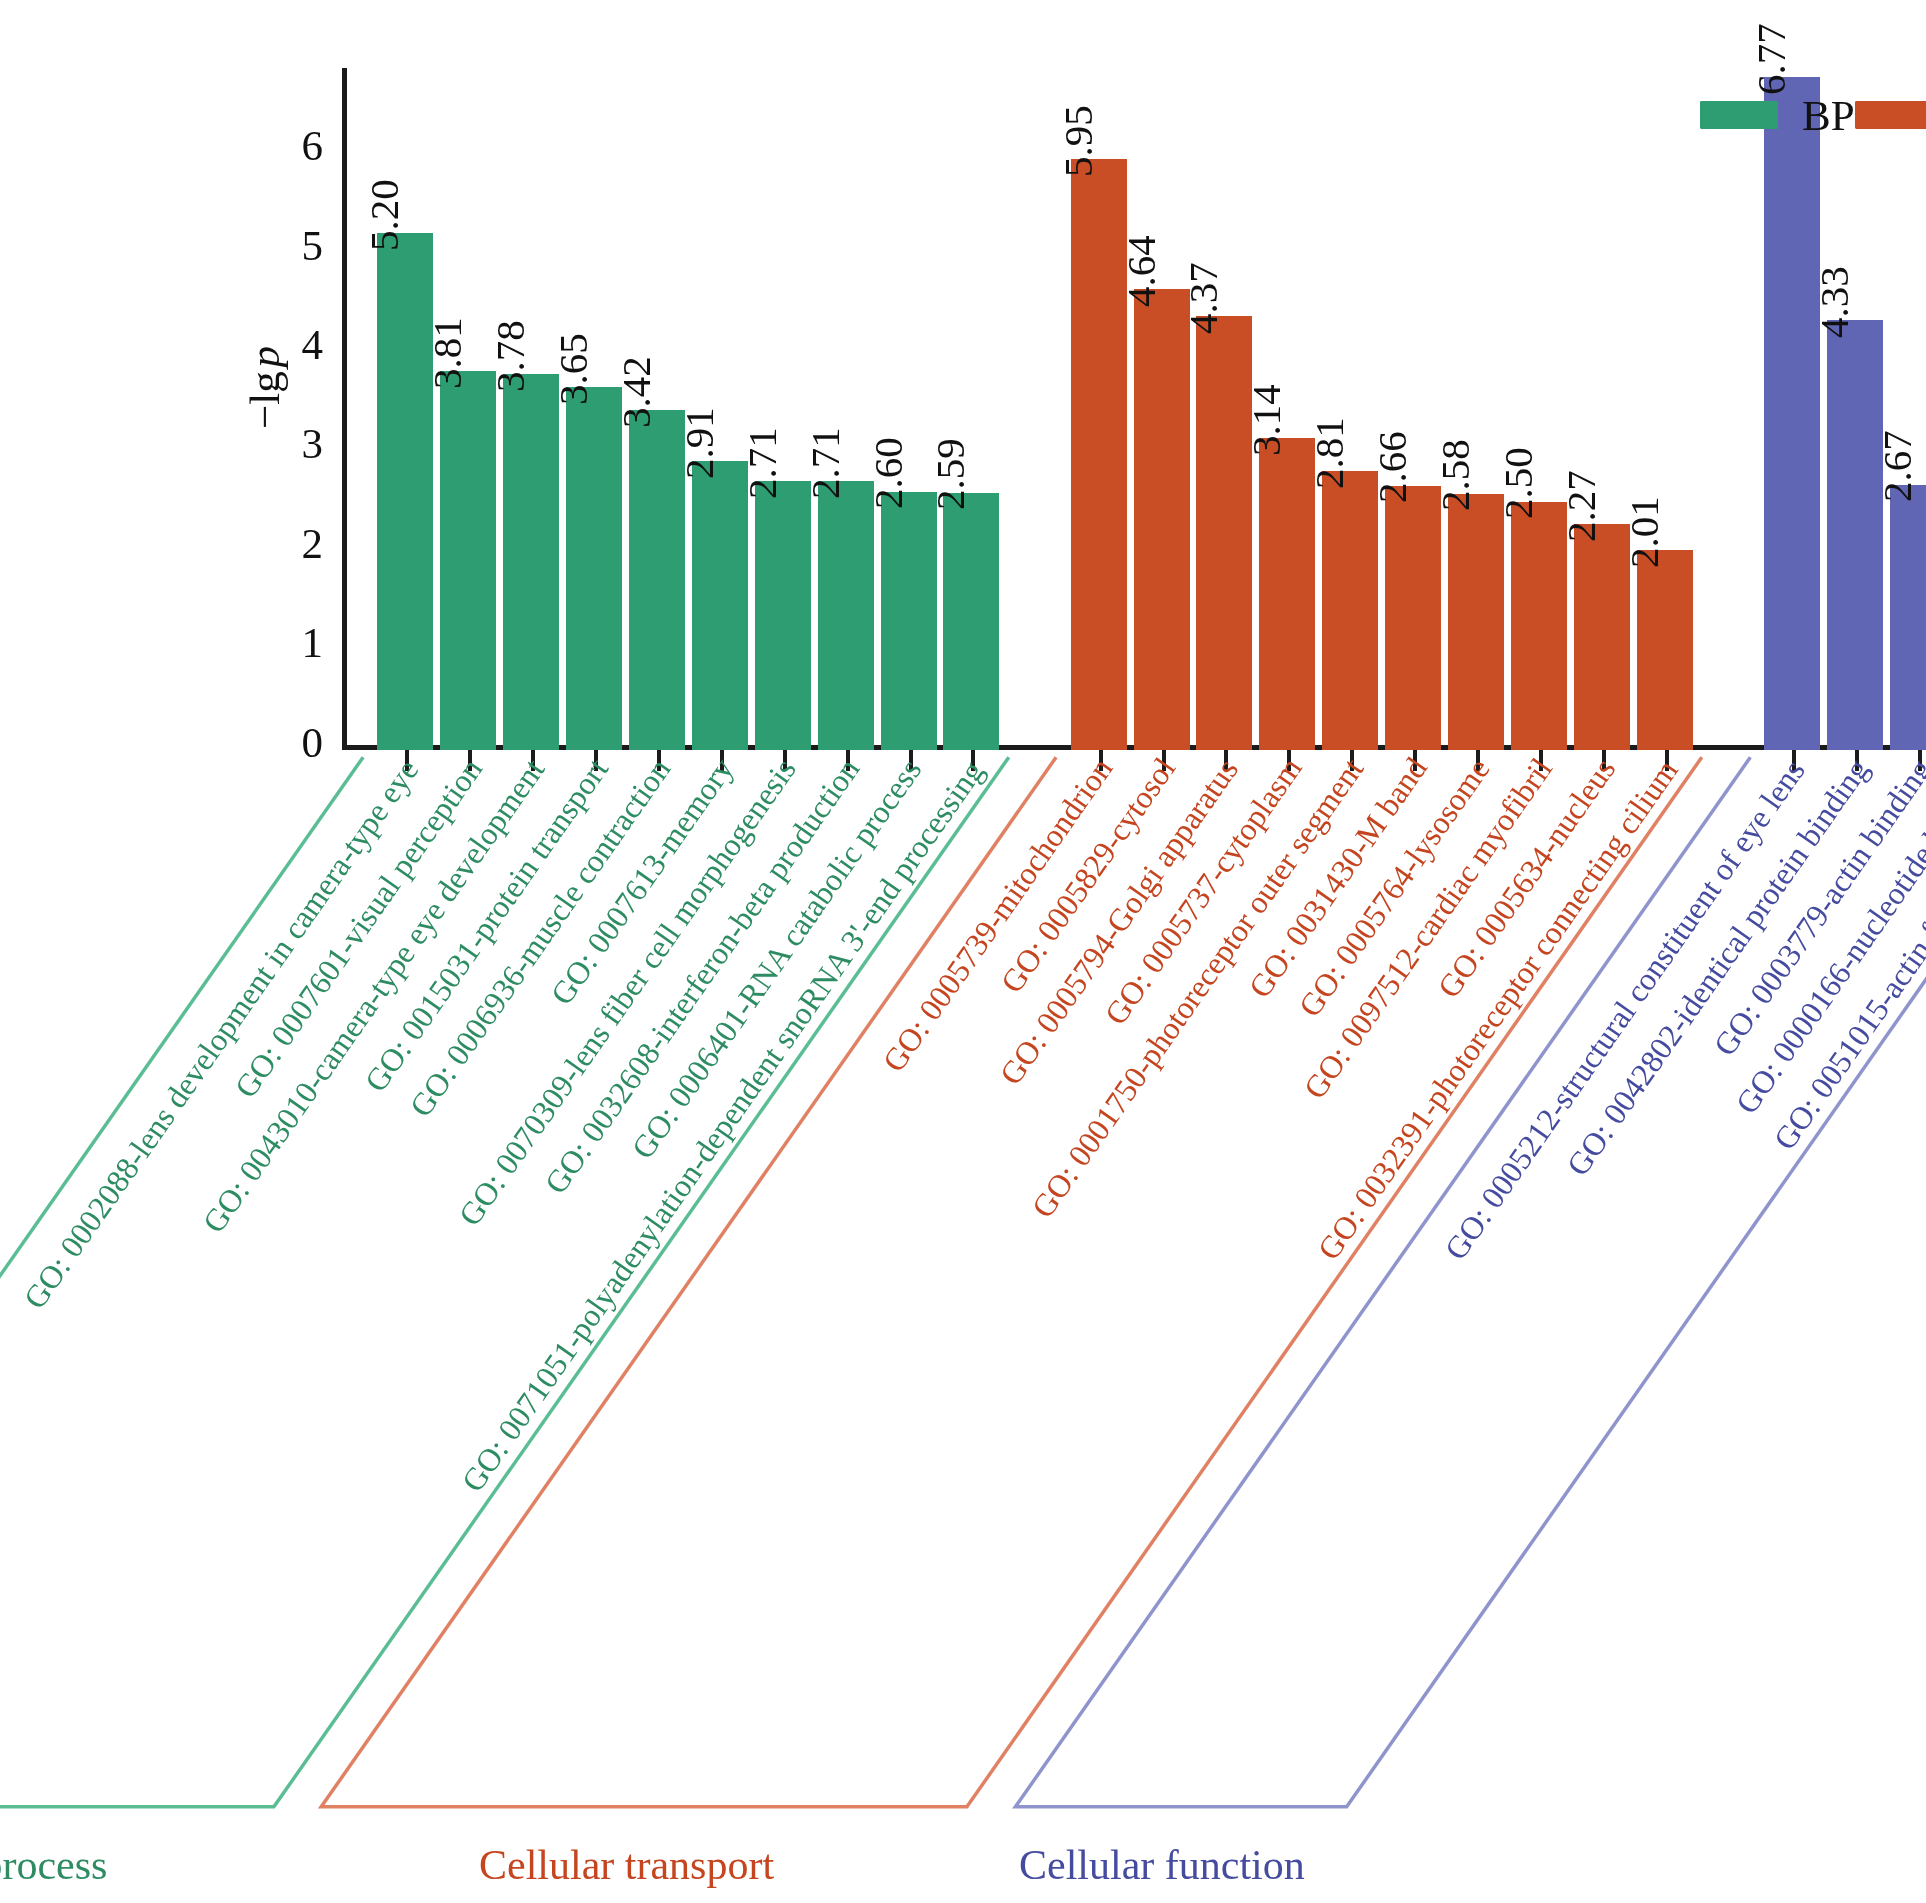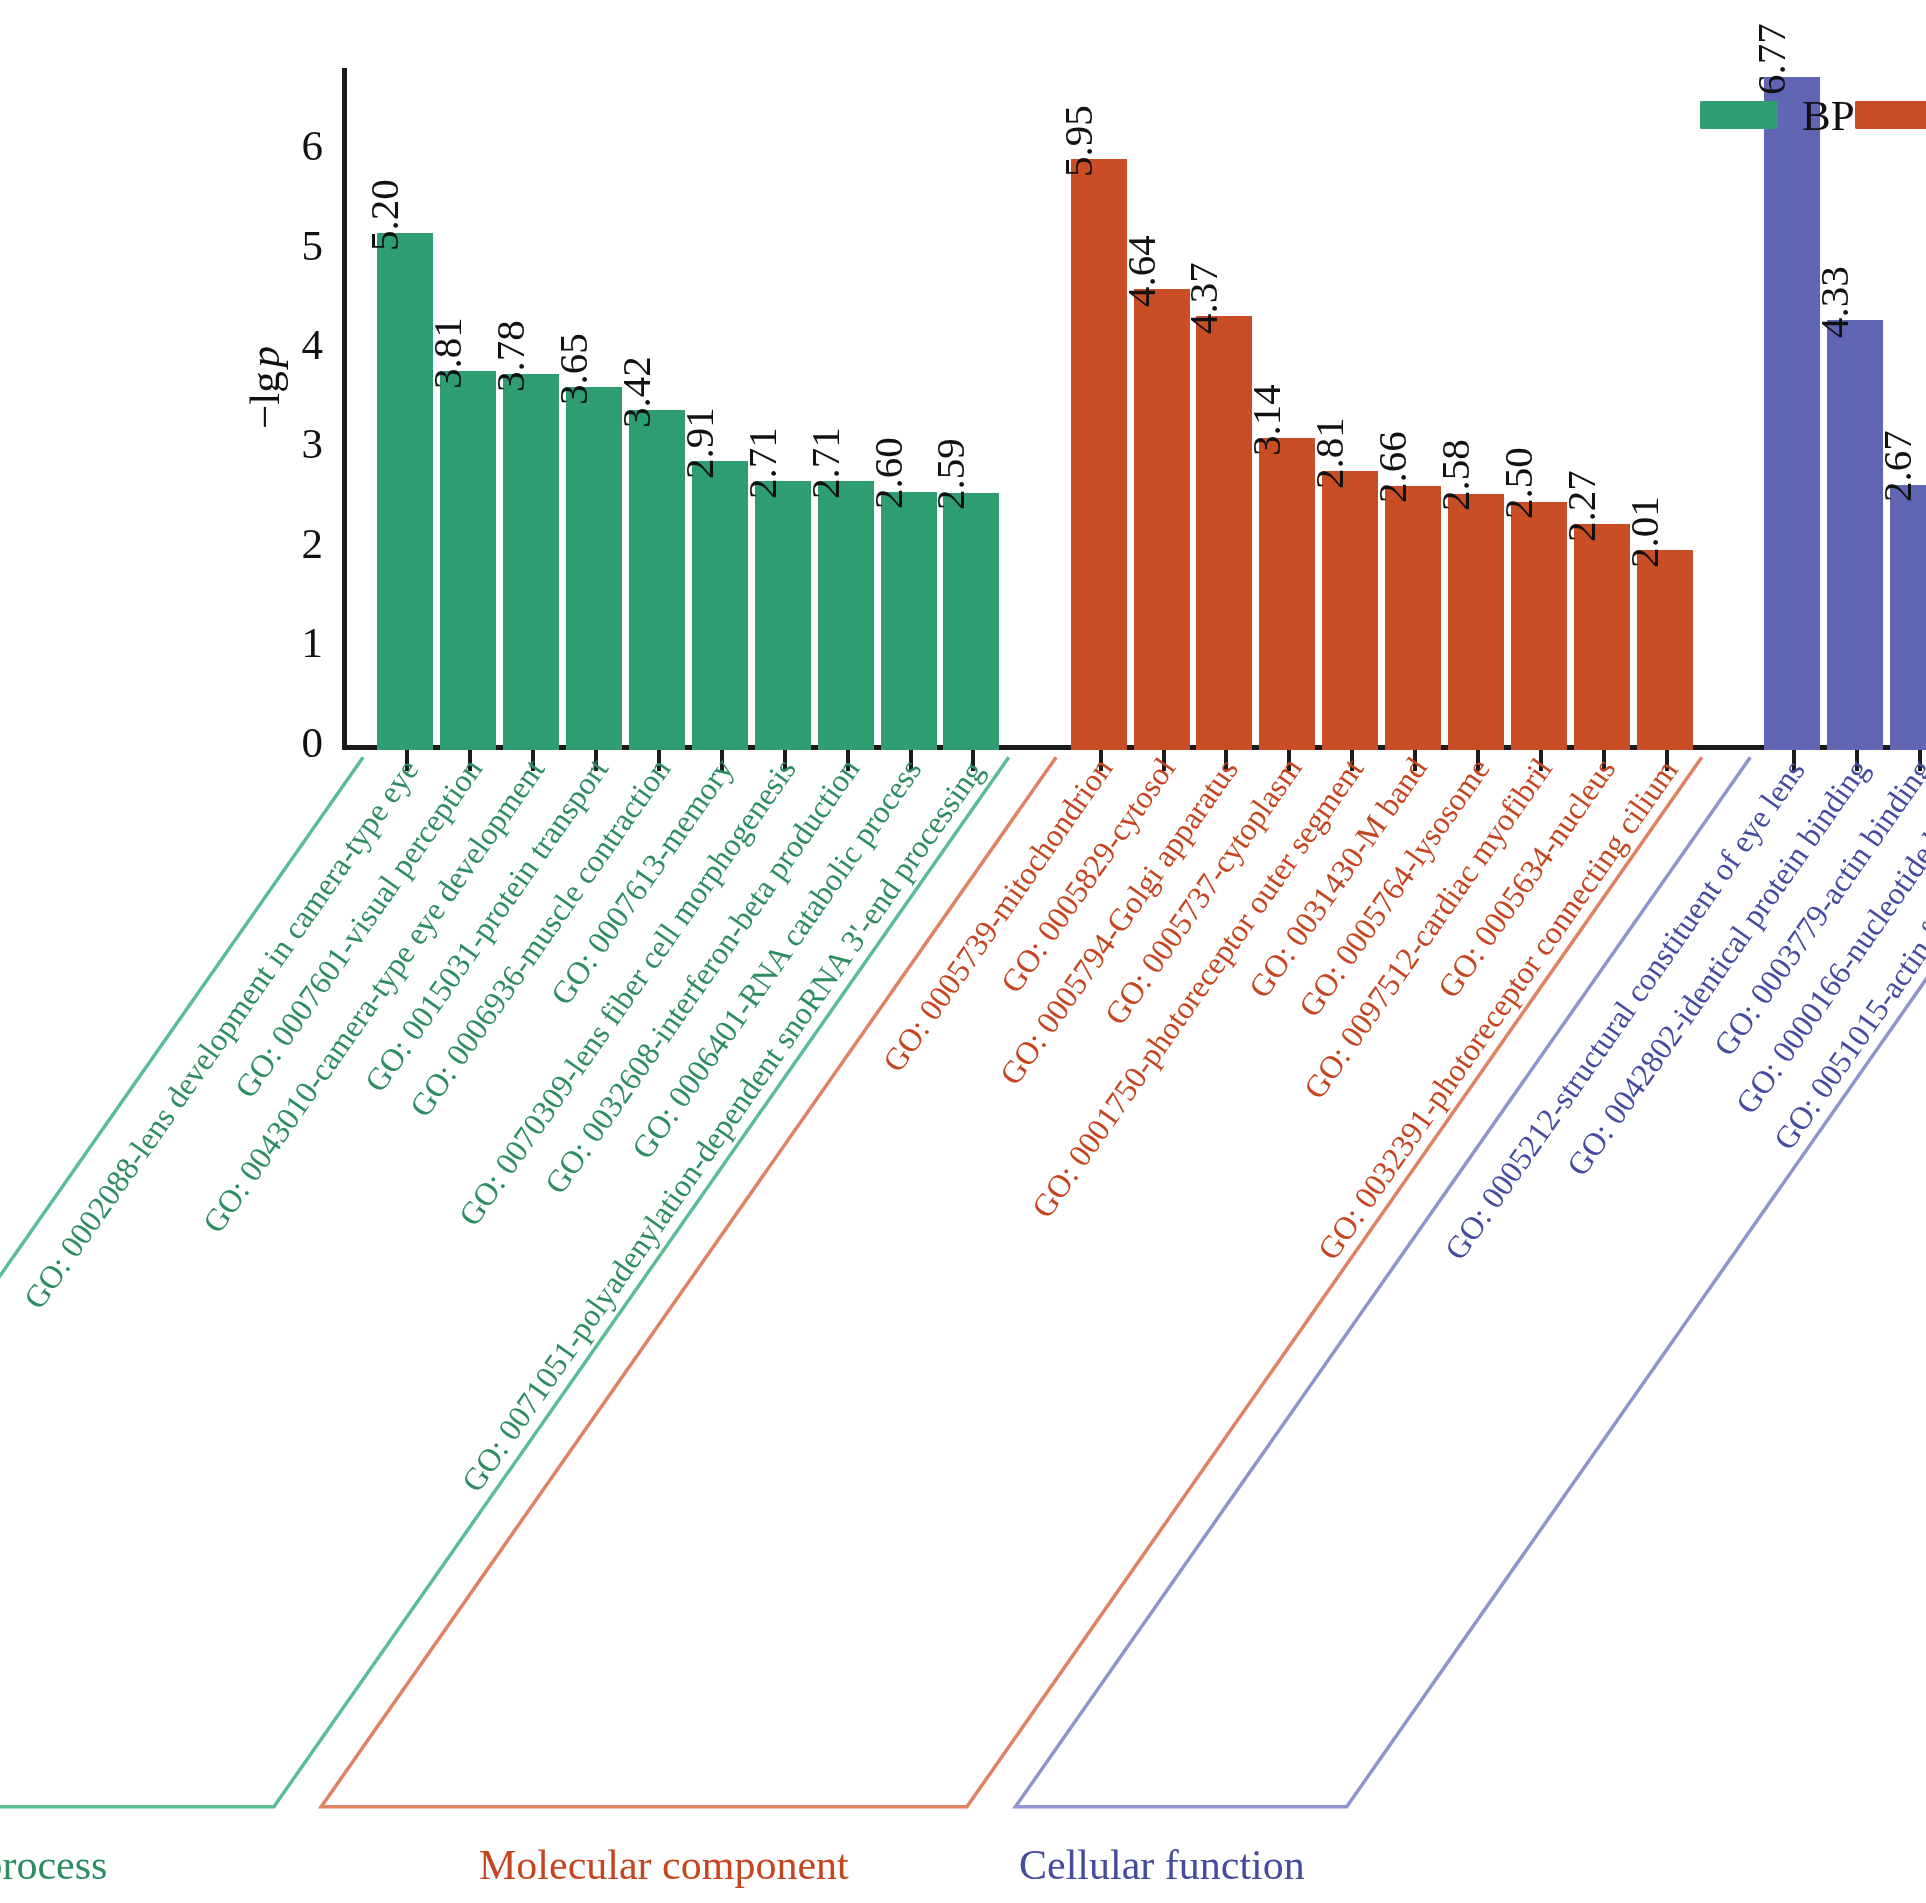--- a/index.html
+++ b/index.html
@@ -319,21 +319,21 @@
         </svg>
       </div>
       <div class="bracket" style="left: 1011px; top: 753px; width: 1075px; height: 1058px;">
         <svg width="1075" height="1058" viewBox="0 0 1537.7117223909843 1514">
           <path d="M 1057.7117223909843 6 L 6 1508 L 480 1508 L 1531.7117223909843 6" fill="none" stroke="#8f95cc" stroke-width="5" stroke-linejoin="miter"></path>
         </svg>
       </div>
     </div>
   <div id="captions-layer">
       <div class="group-caption bp" style="top: 1844px; left: -204px;">Biological process</div>
-      <div class="group-caption cc" style="top: 1844px; left: 479px;">Molecular component</div>
+      <div class="group-caption cc" style="top: 1844px; left: 479px;">Cellular transport</div>
       <div class="group-caption mf" style="top: 1844px; left: 1019px;">Cellular function</div>
     </div>
 
   <div id="legend">
       <div class="legend-row">
         <span class="legend-swatch" style="background: rgb(46, 158, 114);"></span>
         <span class="legend-text">BP</span>
       </div>
       <div class="legend-row">
         <span class="legend-swatch" style="background: rgb(201, 78, 38);"></span>

